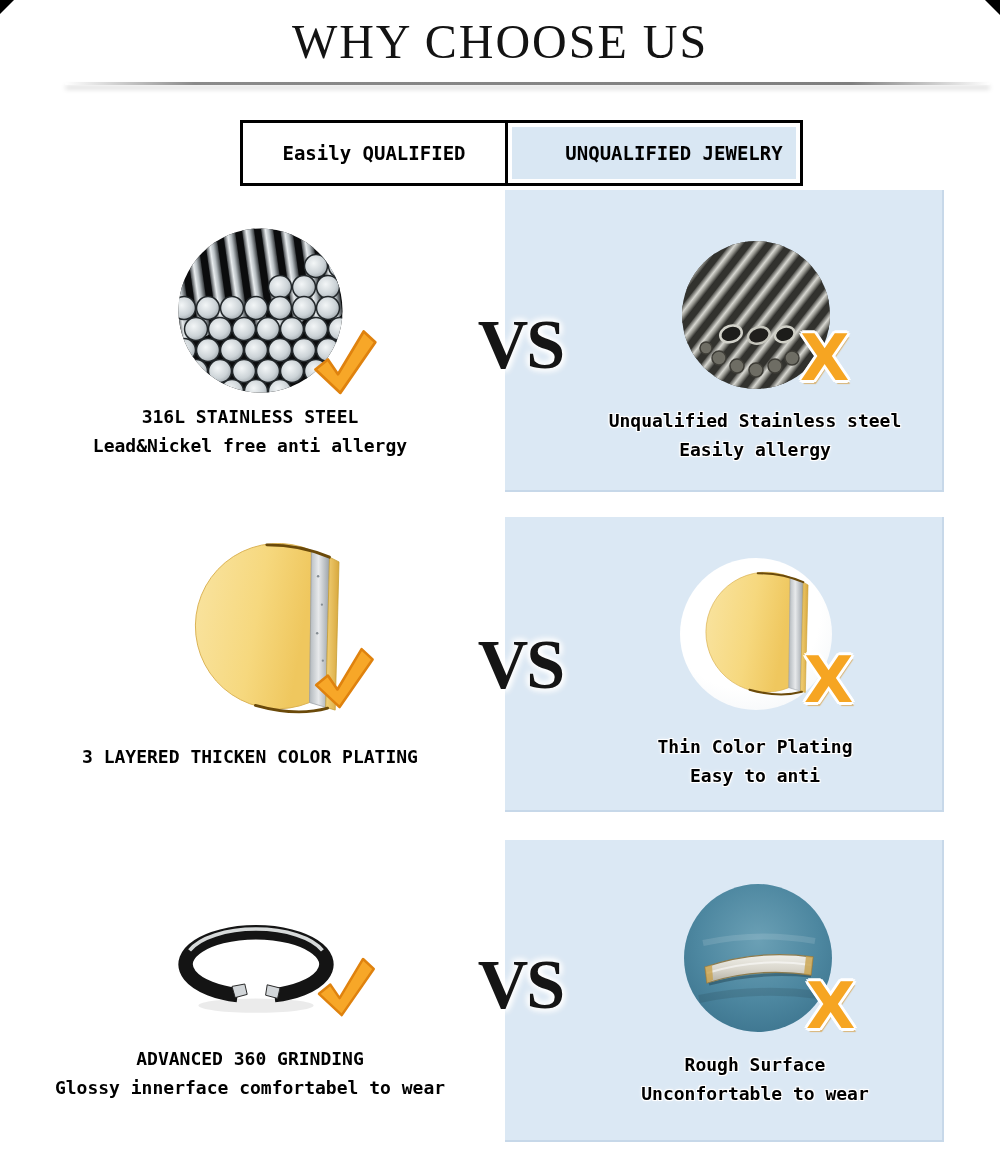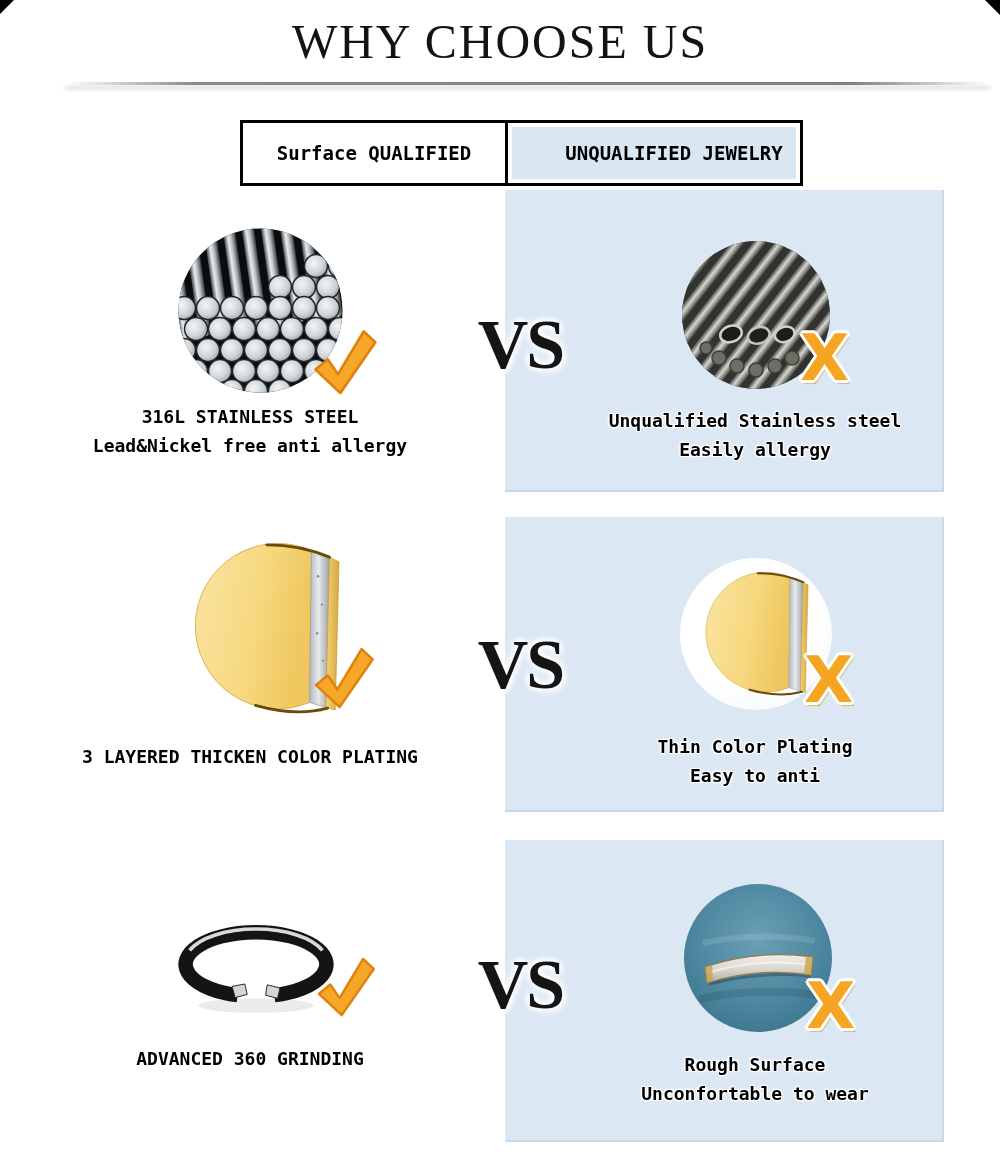--- a/index.html
+++ b/index.html
@@ -62,21 +62,21 @@
 
 <div id="stage">
 
   <div id="corner-tl" class="corner"></div>
   <div id="corner-tr" class="corner"></div>
 
   <div id="page-title">WHY CHOOSE US</div>
   <div id="title-rule"></div>
 
   <div id="header-qualified" class="header-box">
-    <span>Surface QUALIFIED</span>
+    <span>Easily QUALIFIED</span>
   </div>
   <div id="header-unqualified" class="header-box">
     <div class="inner-fill"></div>
     <span>UNQUALIFIED JEWELRY</span>
   </div>
 
   <div id="panel-1" class="panel"></div>
   <div id="panel-2" class="panel"></div>
   <div id="panel-3" class="panel"></div>
 
@@ -304,19 +304,20 @@
     <path d="M22,84 Q75,66 130,74 L128,92 Q75,84 24,100 Z" fill="url(#g-bar)" stroke="#8d7b4d" stroke-width="1.3"></path>
     <path d="M24,90 Q75,74 128,82" stroke="rgba(255,255,255,0.55)" stroke-width="2" fill="none"></path>
     <polygon points="22,84 29,82 30,97 24,100" fill="#c9a24c" opacity="0.8"></polygon>
     <polygon points="123,73 130,74 128,92 121,91" fill="#c9a24c" opacity="0.8"></polygon>
   </svg>
 
   <div id="x-3" class="xmark">X</div>
 
   <div id="cap-l3" class="caption cap-left">
     <div>ADVANCED 360 GRINDING</div>
+    <div>Glossy innerface comfortabel to wear</div>
   </div>
   <div id="cap-r3" class="caption cap-right">
     <div>Rough Surface</div>
     <div>Unconfortable to wear</div>
   </div>
 
 </div>
 
 </body></html>

